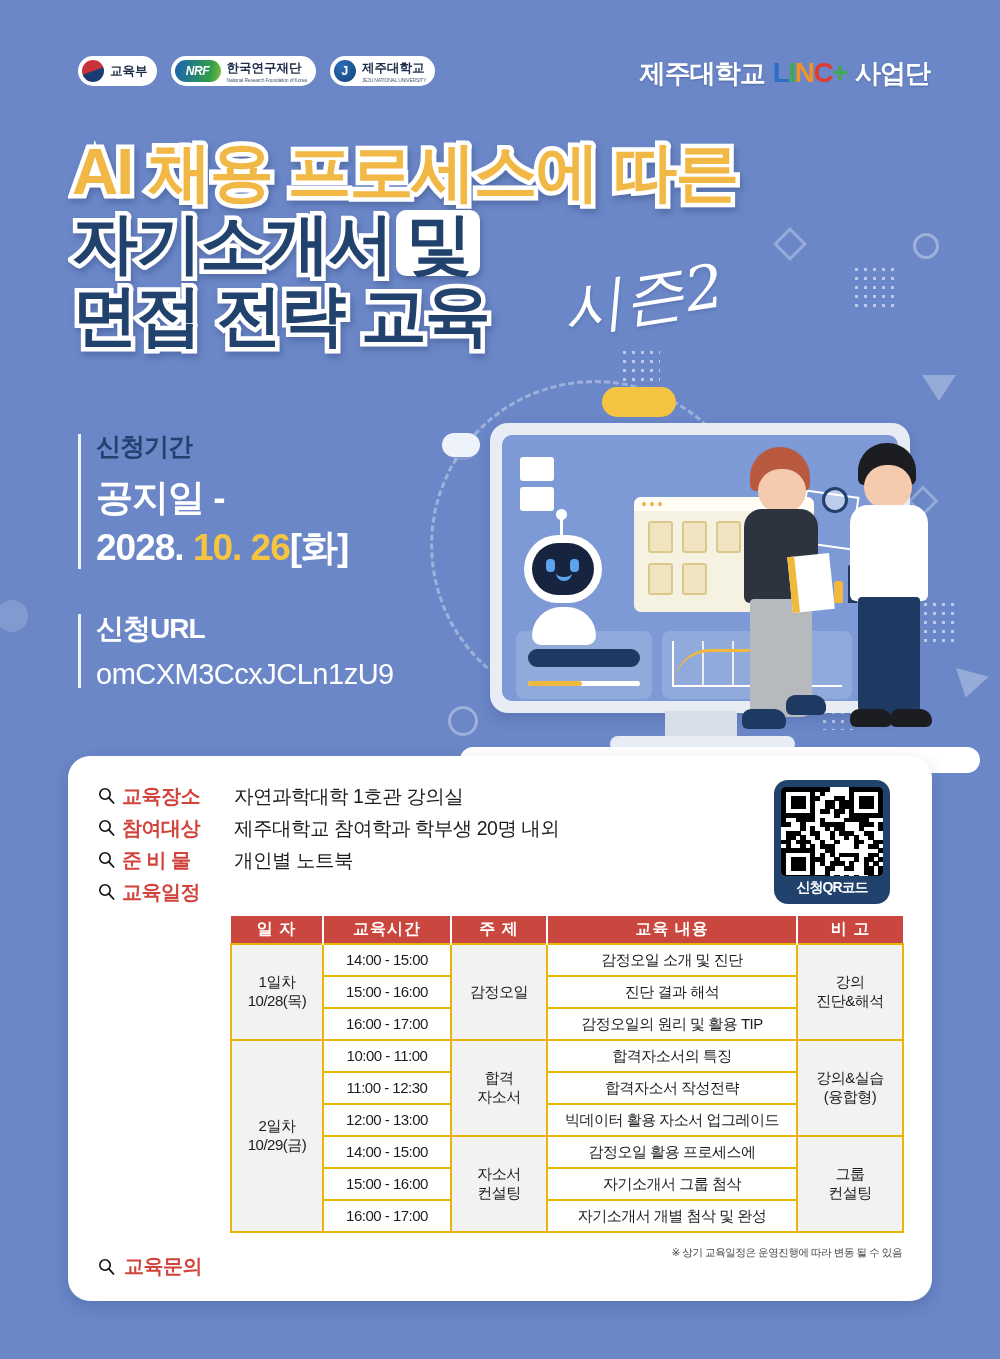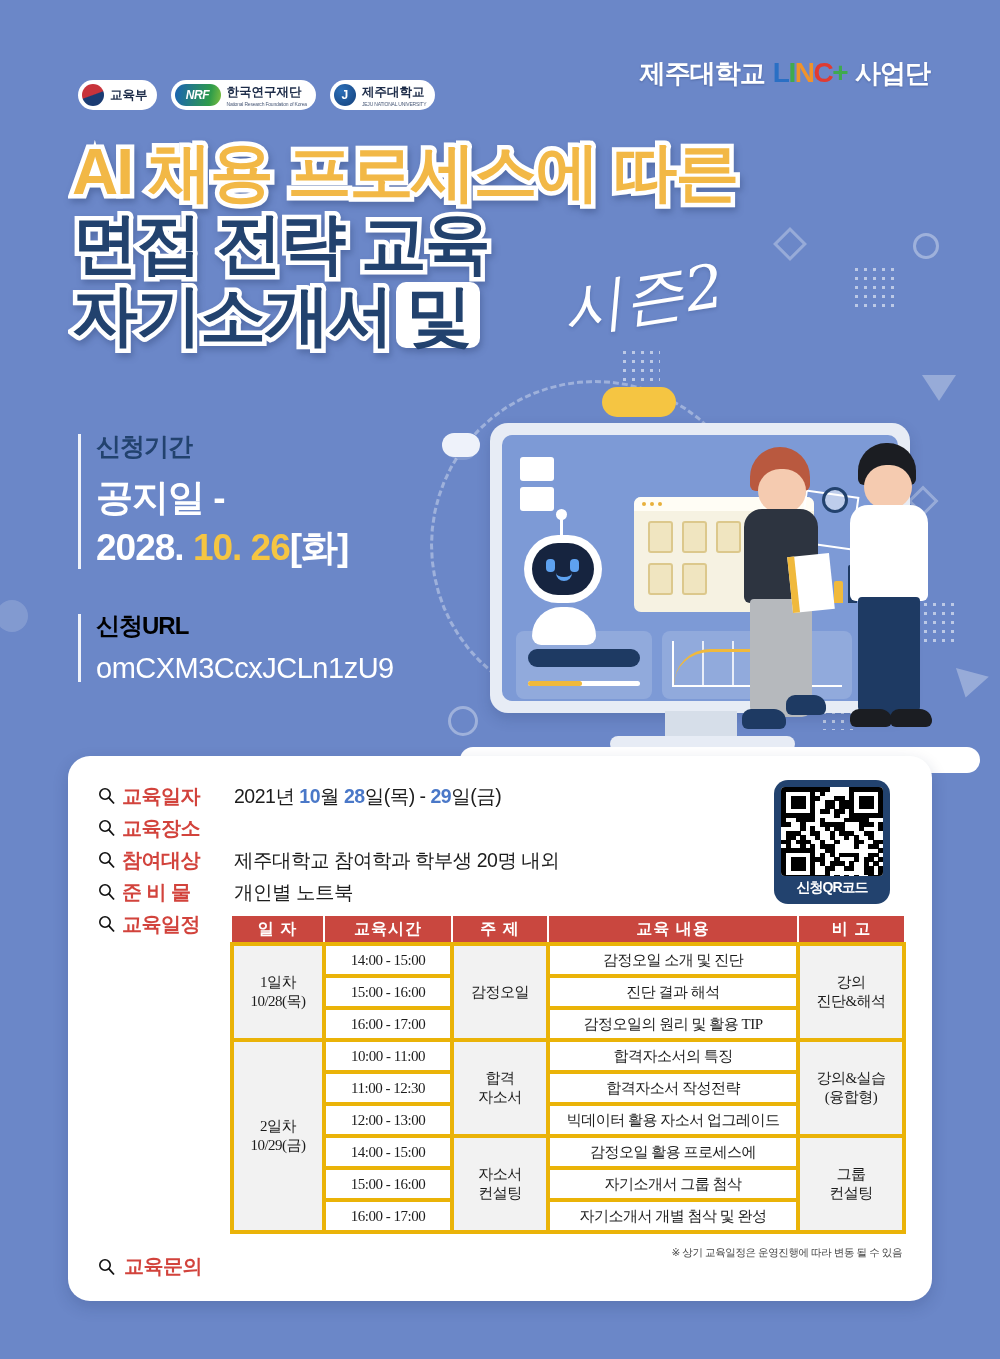--- a/index.html
+++ b/index.html
@@ -41,21 +41,20 @@
 
   
   .top-bar {
     position: absolute; top: 56px; left: 0; right: 0; height: 54px;
   }
   .logos { position: absolute; left: 78px; top: 0; display: flex; align-items: center; gap: 14px; }
   .logo-chip {
     display: flex; align-items: center; gap: 6px;
     background: #ffffff; border-radius: 16px; padding: 3px 9px 3px 4px;
     height: 30px;
-    margin-top: 24px;
   }
   .logo-mark {
     width: 22px; height: 22px; border-radius: 50%;
     display: flex; align-items: center; justify-content: center; flex: 0 0 auto;
   }
   .taegeuk {
     background: linear-gradient(160deg,#c8333b 0%,#c8333b 48%,#1b3c73 52%,#1b3c73 100%);
   }
   .logo-txt { font-size: 12.5px; font-weight: bold; color: #1c2b48; white-space: nowrap; }
   .nrf-mark {
@@ -123,21 +122,21 @@
     line-height: 1.35; white-space: nowrap;
   }
   .apply-date .hl { color: #f5c542; }
 
   .url-block { position: absolute; left: 78px; top: 610px; padding-left: 18px; }
   .url-block::before {
     content: ""; position: absolute; left: 0; top: 4px; bottom: 4px; width: 3px;
     background: rgba(255,255,255,0.9);
   }
   .url-label {
-    font-size: 24px; font-weight: bold; color: #000000; letter-spacing: -1px;
+    font-size: 28px; font-weight: bold; color: #ffffff; letter-spacing: -1px;
     margin-bottom: 8px;
   }
   .url-text {
     font-size: 29px; color: #ffffff; line-height: 1.25; letter-spacing: -0.5px;
   }
 
   
   .illo { position: absolute; left: 470px; top: 395px; width: 500px; height: 390px; }
   .monitor-frame {
     position: absolute; left: 20px; top: 28px; width: 420px; height: 290px;
@@ -251,22 +250,22 @@
 
   
   .table-wrap { position: absolute; left: 162px; top: 160px; width: 672px; }
   table.sched { border-collapse: collapse; width: 100%; table-layout: fixed; }
   table.sched th {
     background: #c9473f; color: #ffffff; font-size: 16px; font-weight: bold;
     height: 28px; letter-spacing: 1px; border-right: 2px solid #ffffff;
   }
   table.sched th:last-child { border-right: none; }
   table.sched td {
-    border: 4px solid #eab308; font-size: 15px; color: #1c1c1c;
-    height: 32px; text-align: center; letter-spacing: -0.5px; line-height: 1.25; font-family: Liberation Serif, serif;
+    border: 2px solid #eab308; font-size: 15px; color: #1c1c1c;
+    height: 32px; text-align: center; letter-spacing: -0.5px; line-height: 1.25;
   }
   td.tint { background: #f2f2f2; }
   td.time { background: #ffffff; }
   .sched-note {
     position: absolute; right: 0; top: 330px; font-size: 10.5px; color: #444444;
     letter-spacing: -0.4px;
   }
 
   
   .contact { position: absolute; left: 30px; top: 497px; display: flex; align-items: center; }
@@ -323,24 +322,24 @@
     <span class="brand-kr">제주대학교</span>
     <span class="linc">
       <span>L</span><span>I</span><span>N</span><span>C</span><span>+</span>
     </span>
     <span class="brand-kr">사업단</span>
   </div>
 </div>
 
 <div class="title-block">
   <div class="tline tline-1">AI 채용 프로세스에 따른</div>
-  <div class="tline tline-3">면접 전략 교육</div>
   <div class="tline tline-2">
     <span>자기소개서</span><span class="badge-mit">및</span>
   </div>
+  <div class="tline tline-3">면접 전략 교육</div>
 </div>
 <div class="season">시즌2</div>
 
 <div class="apply-block">
   <div class="apply-label">신청기간</div>
   <div class="apply-date">공지일 -</div>
   <div class="apply-date">
     <span>2028.</span>
     <span class="hl">10. 26</span><span>[화]</span>
   </div>
@@ -432,39 +431,30 @@
     <div class="p-legs" style="left:20px;top:154px;width:62px;height:120px;background:#1e3a63;"></div>
     <div class="p-shoe" style="left:12px;top:266px;width:42px;height:18px;background:#1b1d22;"></div>
     <div class="p-shoe" style="left:52px;top:266px;width:42px;height:18px;background:#1b1d22;"></div>
   </div>
 </div>
 
 <div class="card">
 
   <div class="info-list">
 
-    <div class="info-row">
-      <span class="mag-icon">
-        <svg width="18" height="18" viewBox="0 0 18 18">
-            <circle cx="7" cy="7" r="5.2" fill="none" stroke="#111" stroke-width="1.6"></circle>
-            <line x1="10.7" y1="10.7" x2="16" y2="16.5" stroke="#111" stroke-width="1.8"></line>
-          </svg>
-      </span>
-      <span class="info-label">교육일자</span>
-      <span class="info-value"><span>2021년 </span><span class="num">10</span><span>월 </span><span class="num">28</span><span>일(목) - </span><span class="num">29</span><span>일(금)</span></span>
-    </div>
 
     <div class="info-row">
       <span class="mag-icon">
         <svg width="18" height="18" viewBox="0 0 18 18">
             <circle cx="7" cy="7" r="5.2" fill="none" stroke="#111" stroke-width="1.6"></circle>
             <line x1="10.7" y1="10.7" x2="16" y2="16.5" stroke="#111" stroke-width="1.8"></line>
           </svg>
       </span>
       <span class="info-label">교육장소</span>
+      <span class="info-value">자연과학대학 1호관 강의실</span>
     </div>
 
     <div class="info-row">
       <span class="mag-icon">
         <svg width="18" height="18" viewBox="0 0 18 18">
             <circle cx="7" cy="7" r="5.2" fill="none" stroke="#111" stroke-width="1.6"></circle>
             <line x1="10.7" y1="10.7" x2="16" y2="16.5" stroke="#111" stroke-width="1.8"></line>
           </svg>
       </span>
       <span class="info-label">참여대상</span>

